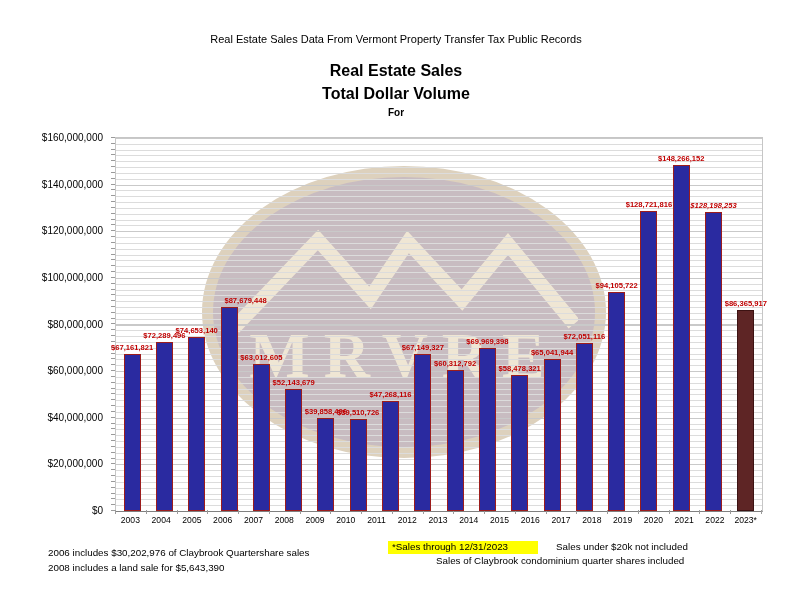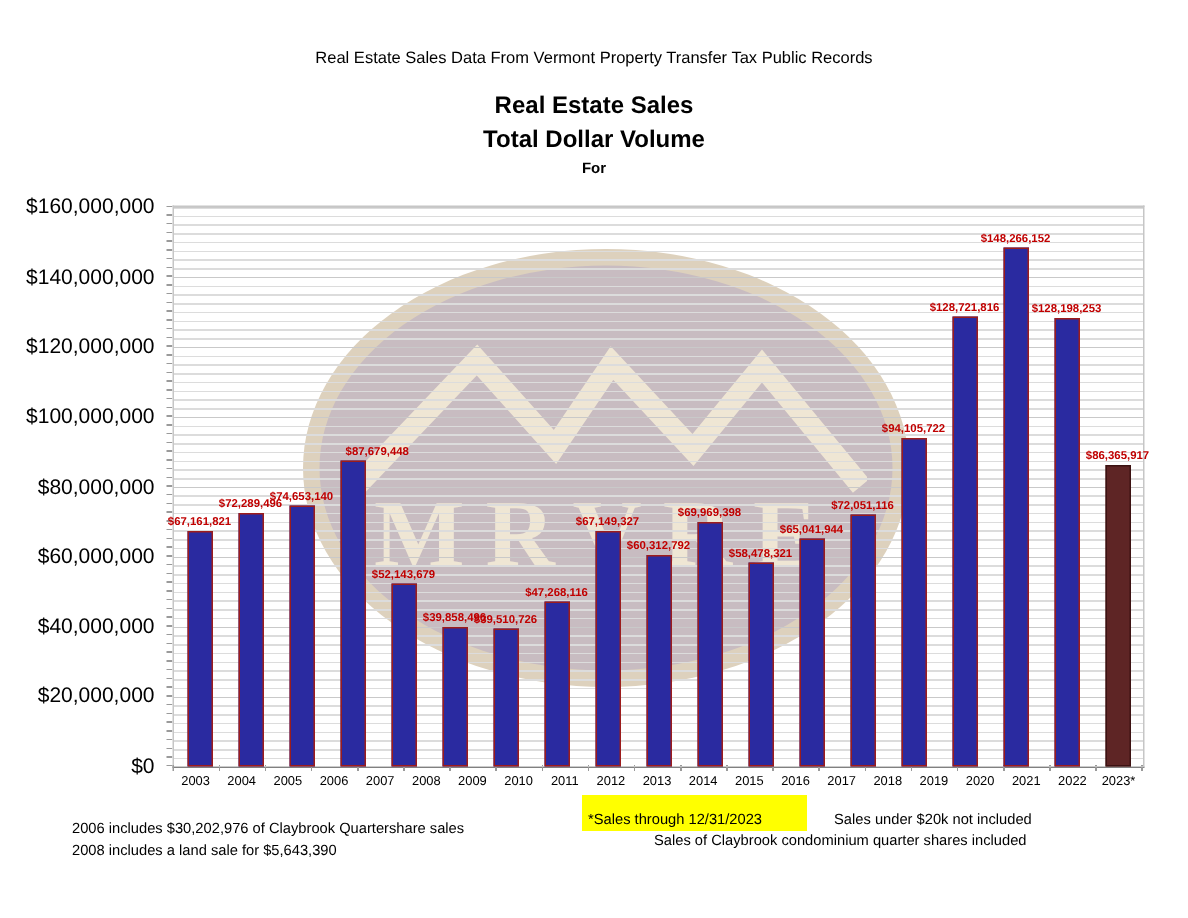--- a/index.html
+++ b/index.html
@@ -33,27 +33,27 @@
   .bar{width:17px;border:1px solid #9c1c1c;background:#2a2aa0;box-sizing:border-box;}
   .bar.final{background:#5e2525;border-color:#3c1212;}
   .bar-label{position:absolute;left:50%;transform:translateX(-50%);white-space:nowrap;
              font-size:7.6px;font-weight:bold;color:#c00000;z-index:6;}
   
   .y-ticks{position:absolute;left:111px;top:137px;width:4px;height:374px;
      background:repeating-linear-gradient(to bottom,#9a9a9a 0 1px,transparent 1px 5.828px);}
   .x-ticks{position:absolute;left:115px;top:510px;width:648px;height:4px;
      background:repeating-linear-gradient(to right,#9a9a9a 0 1px,transparent 1px 30.76px);}
   .y-labels{position:absolute;left:0;top:137px;width:108px;height:373px;}
-  .y-label{position:absolute;right:5px;font-size:14px;transform:translateY(-50%);}
+  .y-label{position:absolute;right:5px;font-size:10px;transform:translateY(-50%);}
   .x-labels{position:absolute;left:115px;top:515px;width:646px;display:flex;}
   .x-label{flex:1;text-align:center;font-size:8.6px;}
 
   .foot-left{position:absolute;left:48px;top:545px;font-size:9.8px;line-height:15px;}
   .foot-right{position:absolute;left:388px;top:541px;font-size:9.8px;}
-  .hl{background:#ffff00;padding:11px 30px 2px 4px;}
+  .hl{background:#ffff00;padding:0 30px 2px 4px;}
   .fr-gap{display:inline-block;width:18px;}
   .fr-line2{margin-top:3px;margin-left:48px;}
 </style>
 </head>
 <body>
 
 <div class="slide">
   <div class="centered source-line">Real Estate Sales Data From Vermont Property Transfer Tax Public Records</div>
   <div class="centered title-main">Real Estate Sales</div>
   <div class="centered title-sub">Total Dollar Volume</div>
@@ -93,20 +93,24 @@
         </div>
         <div class="bar-slot">
           <div class="bar-label" style="bottom: calc(46.6582% + 2px);">$74,653,140</div>
           <div class="bar" style="height: 46.6582%;"></div>
         </div>
         <div class="bar-slot">
           <div class="bar-label" style="bottom: calc(54.7997% + 2px); padding-left: 33px;">$87,679,448</div>
           <div class="bar" style="height: 54.7997%;"></div>
         </div>
         <div class="bar-slot">
+          <div class="bar-label" style="bottom: calc(39.3829% + 2px);">$63,012,605</div>
+          <div class="bar" style="height: 39.3829%;"></div>
+        </div>
+        <div class="bar-slot">
           <div class="bar-label" style="bottom: calc(32.5898% + 2px);">$52,143,679</div>
           <div class="bar" style="height: 32.5898%;"></div>
         </div>
         <div class="bar-slot">
           <div class="bar-label" style="bottom: calc(24.9116% + 2px);">$39,858,496</div>
           <div class="bar" style="height: 24.9116%;"></div>
         </div>
         <div class="bar-slot">
           <div class="bar-label" style="bottom: calc(24.6942% + 2px);">$39,510,726</div>
           <div class="bar" style="height: 24.6942%;"></div>
@@ -145,21 +149,21 @@
         </div>
         <div class="bar-slot">
           <div class="bar-label" style="bottom: calc(80.4511% + 2px);">$128,721,816</div>
           <div class="bar" style="height: 80.4511%;"></div>
         </div>
         <div class="bar-slot">
           <div class="bar-label" style="bottom: calc(92.6663% + 2px);">$148,266,152</div>
           <div class="bar" style="height: 92.6663%;"></div>
         </div>
         <div class="bar-slot">
-          <div class="bar-label" style="bottom: calc(80.1239% + 2px);">$128,198,253</div>
+          <div class="bar-label" style="bottom: calc(80.1239% + 2px); font-style: italic;">$128,198,253</div>
           <div class="bar" style="height: 80.1239%;"></div>
         </div>
         <div class="bar-slot">
           <div class="bar-label" style="bottom: calc(53.9787% + 2px);">$86,365,917</div>
           <div class="bar final" style="height: 53.9787%;"></div>
         </div>
       </div>
   </div>
 
   <div class="x-ticks"></div>

